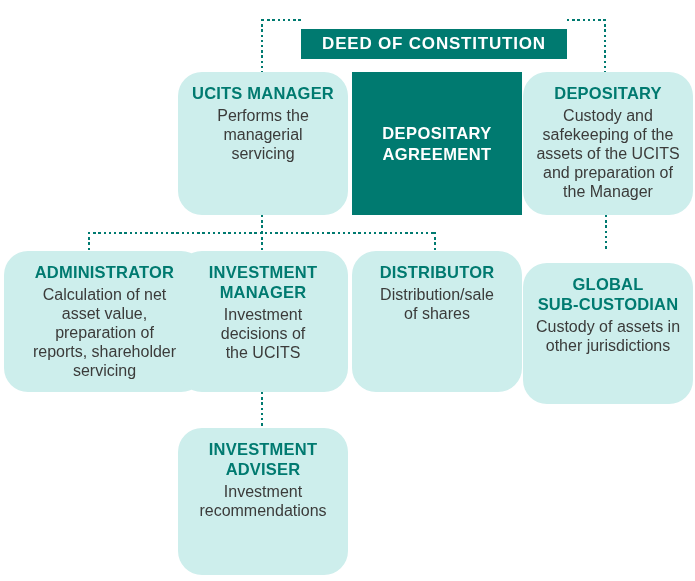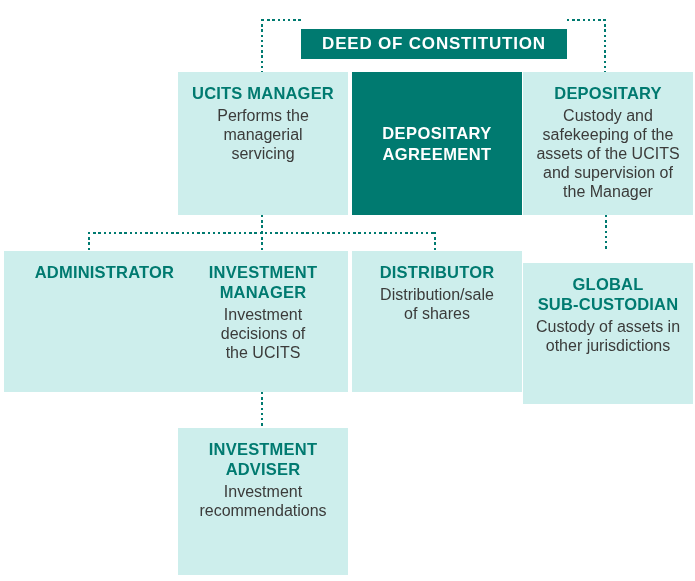--- a/index.html
+++ b/index.html
@@ -19,21 +19,21 @@
     width: 695px;
     height: 581px;
     background: var(--bg);
     overflow: hidden;
   }
 
   .box {
     position: absolute;
     text-align: center;
   }
-  .box.light { background: var(--light-teal); }
+  .box.light { background: var(--light-teal); border-radius: 24px; }
   .box.dark  { background: var(--dark-teal); }
 
   .node-title {
     font-weight: bold;
     font-size: 16.5px;
     line-height: 20px;
     color: var(--title-teal);
     letter-spacing: 0.2px;
     white-space: pre-line;
     margin-bottom: 3px;
@@ -102,26 +102,31 @@
   <div class="box dark agreement" style="left:352px; top:72px; width:170px; height:143px;">
     <div class="agreement-label">DEPOSITARY
 AGREEMENT</div>
   </div>
 
   <div class="box light pad-top" style="left:523px; top:72px; width:170px; height:143px;">
     <div class="node-title">DEPOSITARY</div>
     <div class="node-body">Custody and
 safekeeping of the
 assets of the UCITS
-and supervision of
+and preparation of
 the Manager</div>
   </div>
 
   <div class="box light pad-top" style="left:4px; top:251px; width:201px; height:141px;">
     <div class="node-title">ADMINISTRATOR</div>
+    <div class="node-body">Calculation of net
+asset value,
+preparation of
+reports, shareholder
+servicing</div>
   </div>
 
   <div class="box light pad-top" style="left:178px; top:251px; width:170px; height:141px;">
     <div class="node-title">INVESTMENT
 MANAGER</div>
     <div class="node-body">Investment
 decisions of
 the UCITS</div>
   </div>
 

